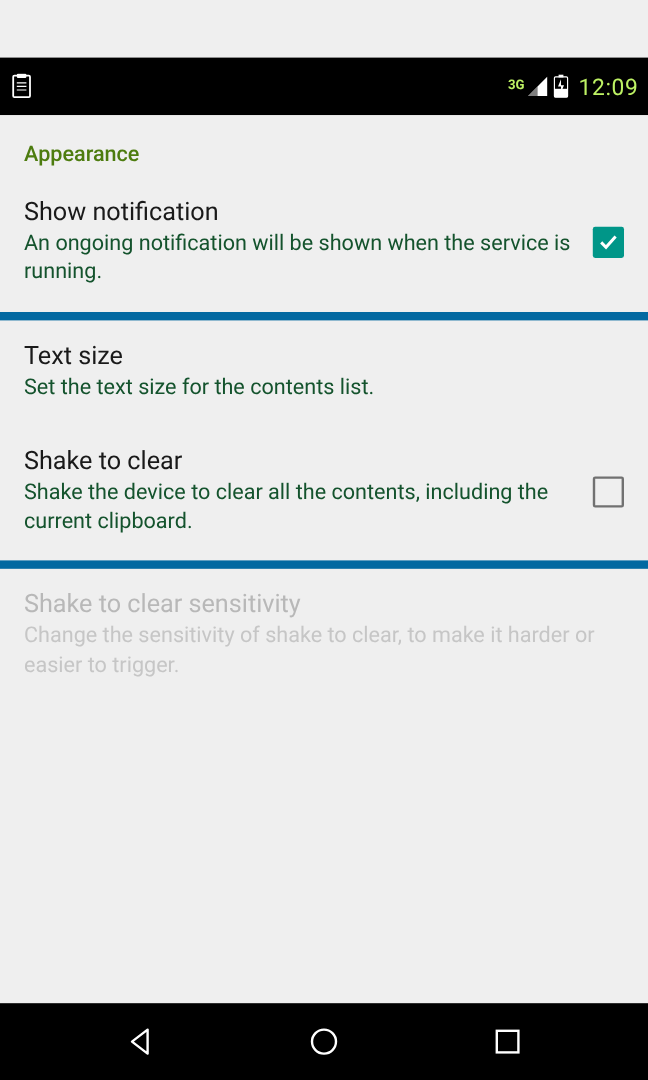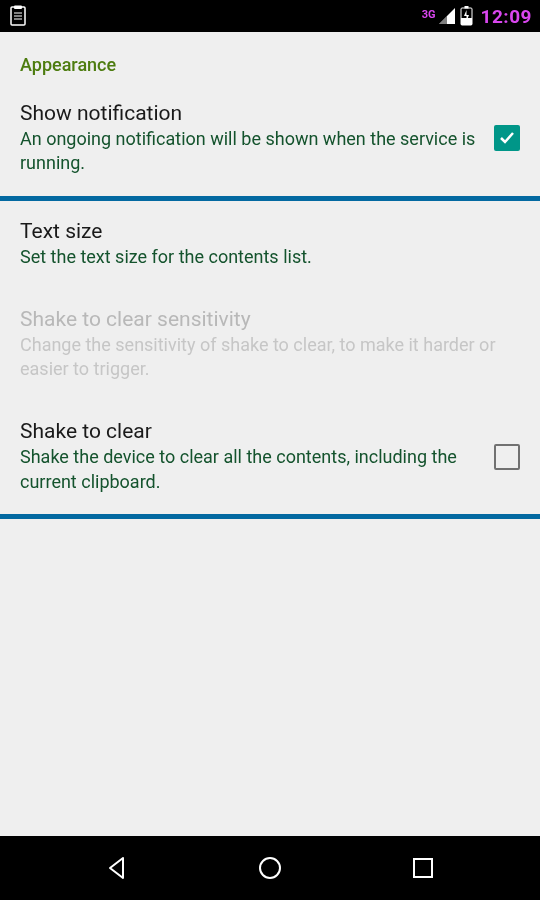--- a/index.html
+++ b/index.html
@@ -1,50 +1,51 @@
 <!DOCTYPE html>
 <html><head>
 <meta charset="utf-8">
 <style>
   * { margin: 0; padding: 0; box-sizing: border-box; }
   html, body { width: 540px; height: 900px; overflow: hidden; font-family: Roboto, "Helvetica Neue", Arial, sans-serif; }
   body { display: flex; flex-direction: column; background: #efefef; }
 
   
   .status-bar {
-    height: 32px;
+    height: 48px;
     background: #000;
-    color: #d946ef;
+    color: #bef264;
     display: flex;
     align-items: center;
     padding: 0 8px;
     font-size: 18px;
+    margin-top: 48px;
   }
   .status-left { display: flex; align-items: center; }
   .status-right { margin-left: auto; display: flex; align-items: center; gap: 4px; }
   .clipboard-icon svg { display: block; }
   .threeg { font-size: 11px; font-weight: bold; margin-right: -2px; line-height: 1; align-self: flex-start; margin-top: 4px;}
   .signal-icon svg, .battery-icon svg { display: block; }
-  .clock { font-size: 19px; letter-spacing: 0.5px; margin-left: 4px; font-weight: 700;}
+  .clock { font-size: 19px; letter-spacing: 0.5px; margin-left: 4px; font-weight: 400;}
 
   
   .content {
     flex: 1;
     background: #efefef;
     overflow: hidden;
   }
   .section-header {
     color: #4d7c0f;
     font-size: 18px;
     font-weight: 500;
     padding: 22px 20px 8px 20px;
   }
   .setting-item {
     padding: 18px 20px 20px 20px;
-    border-bottom: 5px solid #0369a1;
+    border-bottom: 7px solid #0369a1;
     display: flex;
     align-items: center;
   }
   .setting-item.no-border { border-bottom: none; }
   .setting-text { flex: 1; padding-right: 12px; }
   .setting-title {
     font-size: 21px;
     color: #1a1a1a;
     margin-bottom: 2px;
   }
@@ -141,33 +142,33 @@
 
   <div class="setting-item no-border">
     <div class="setting-text">
       <div class="setting-title">Text size</div>
       <div class="setting-desc">Set the text size for the contents list.</div>
     </div>
   </div>
 
 
 
-  <div class="setting-item no-border disabled">
-    <div class="setting-text">
-      <div class="setting-title">Shake to clear sensitivity</div>
-      <div class="setting-desc">Change the sensitivity of shake to clear, to make it harder or easier to trigger.</div>
-    </div>
-  </div>
-
   <div class="setting-item">
     <div class="setting-text">
       <div class="setting-title">Shake to clear</div>
       <div class="setting-desc">Shake the device to clear all the contents, including the current clipboard.</div>
     </div>
     <div class="checkbox unchecked"></div>
+  </div>
+
+  <div class="setting-item no-border disabled">
+    <div class="setting-text">
+      <div class="setting-title">Shake to clear sensitivity</div>
+      <div class="setting-desc">Change the sensitivity of shake to clear, to make it harder or easier to trigger.</div>
+    </div>
   </div>
 
 </div>
 
 <div class="nav-bar">
   <div class="nav-btn">
     <svg width="26" height="26" viewBox="0 0 26 26">
         <path d="M19 3 L6 13 L19 23 Z" fill="none" stroke="#fff" stroke-width="2" stroke-linejoin="round"></path>
       </svg>
   </div>

